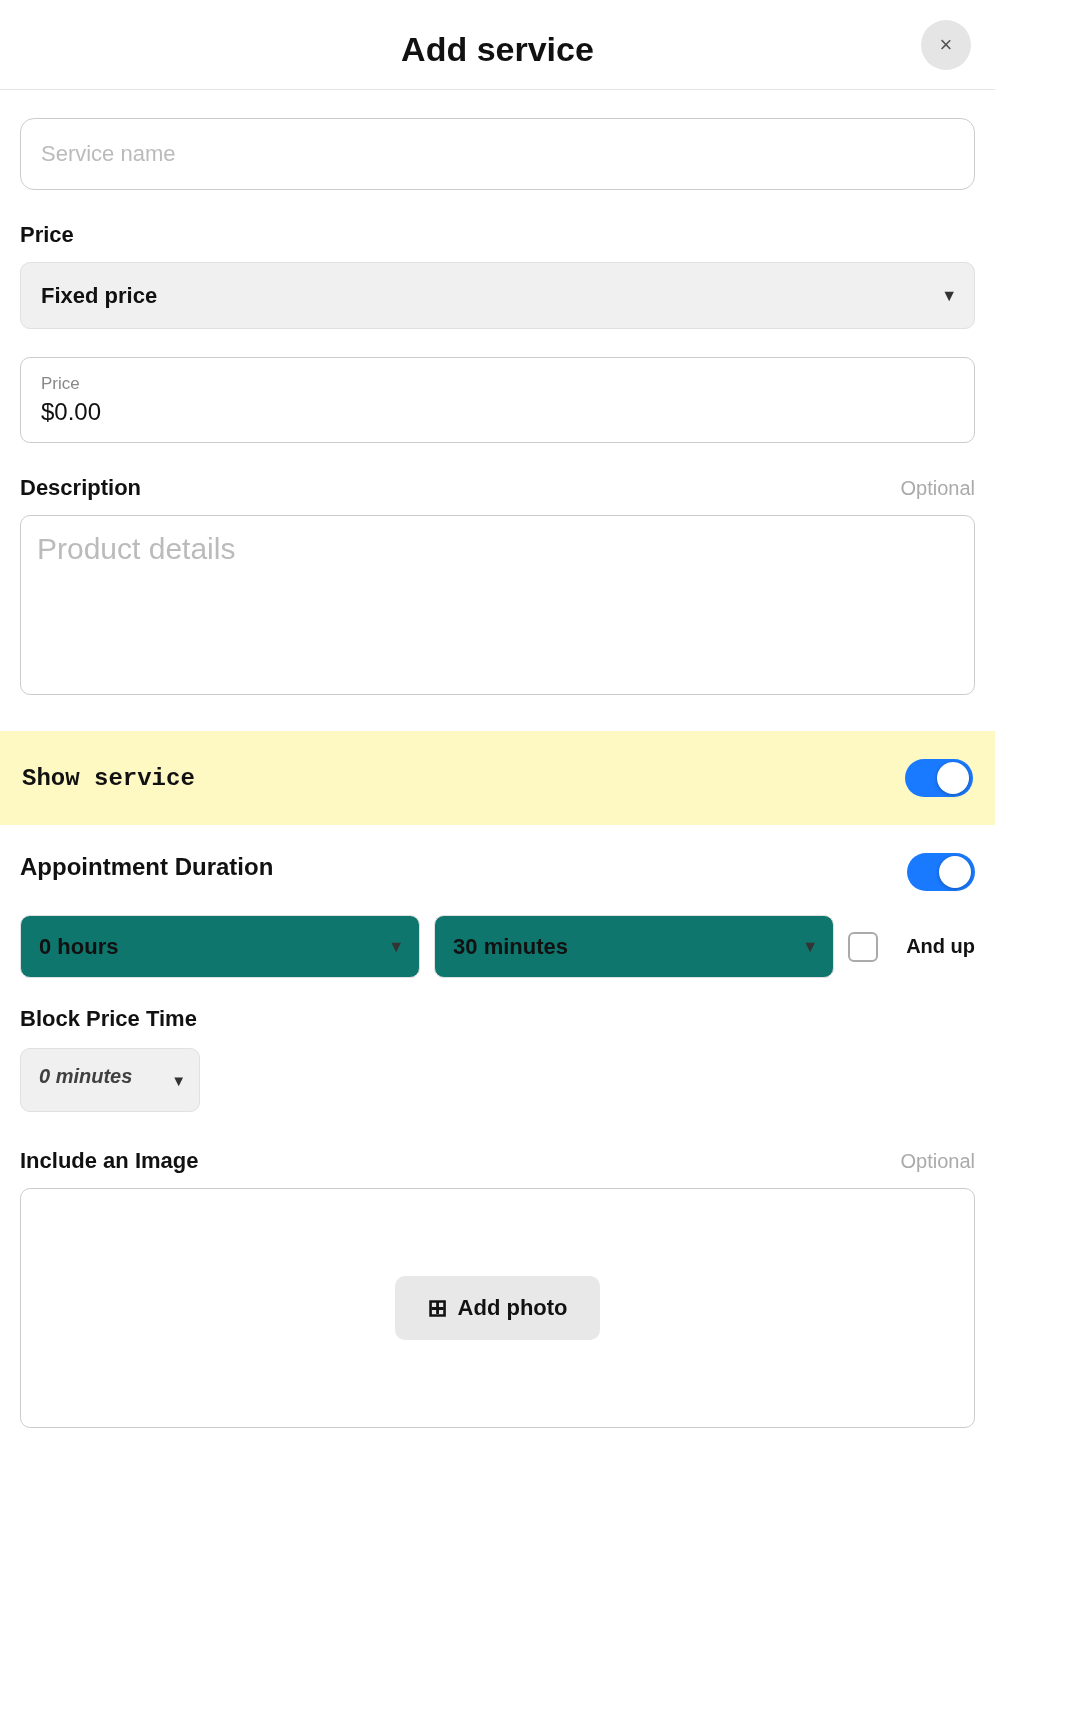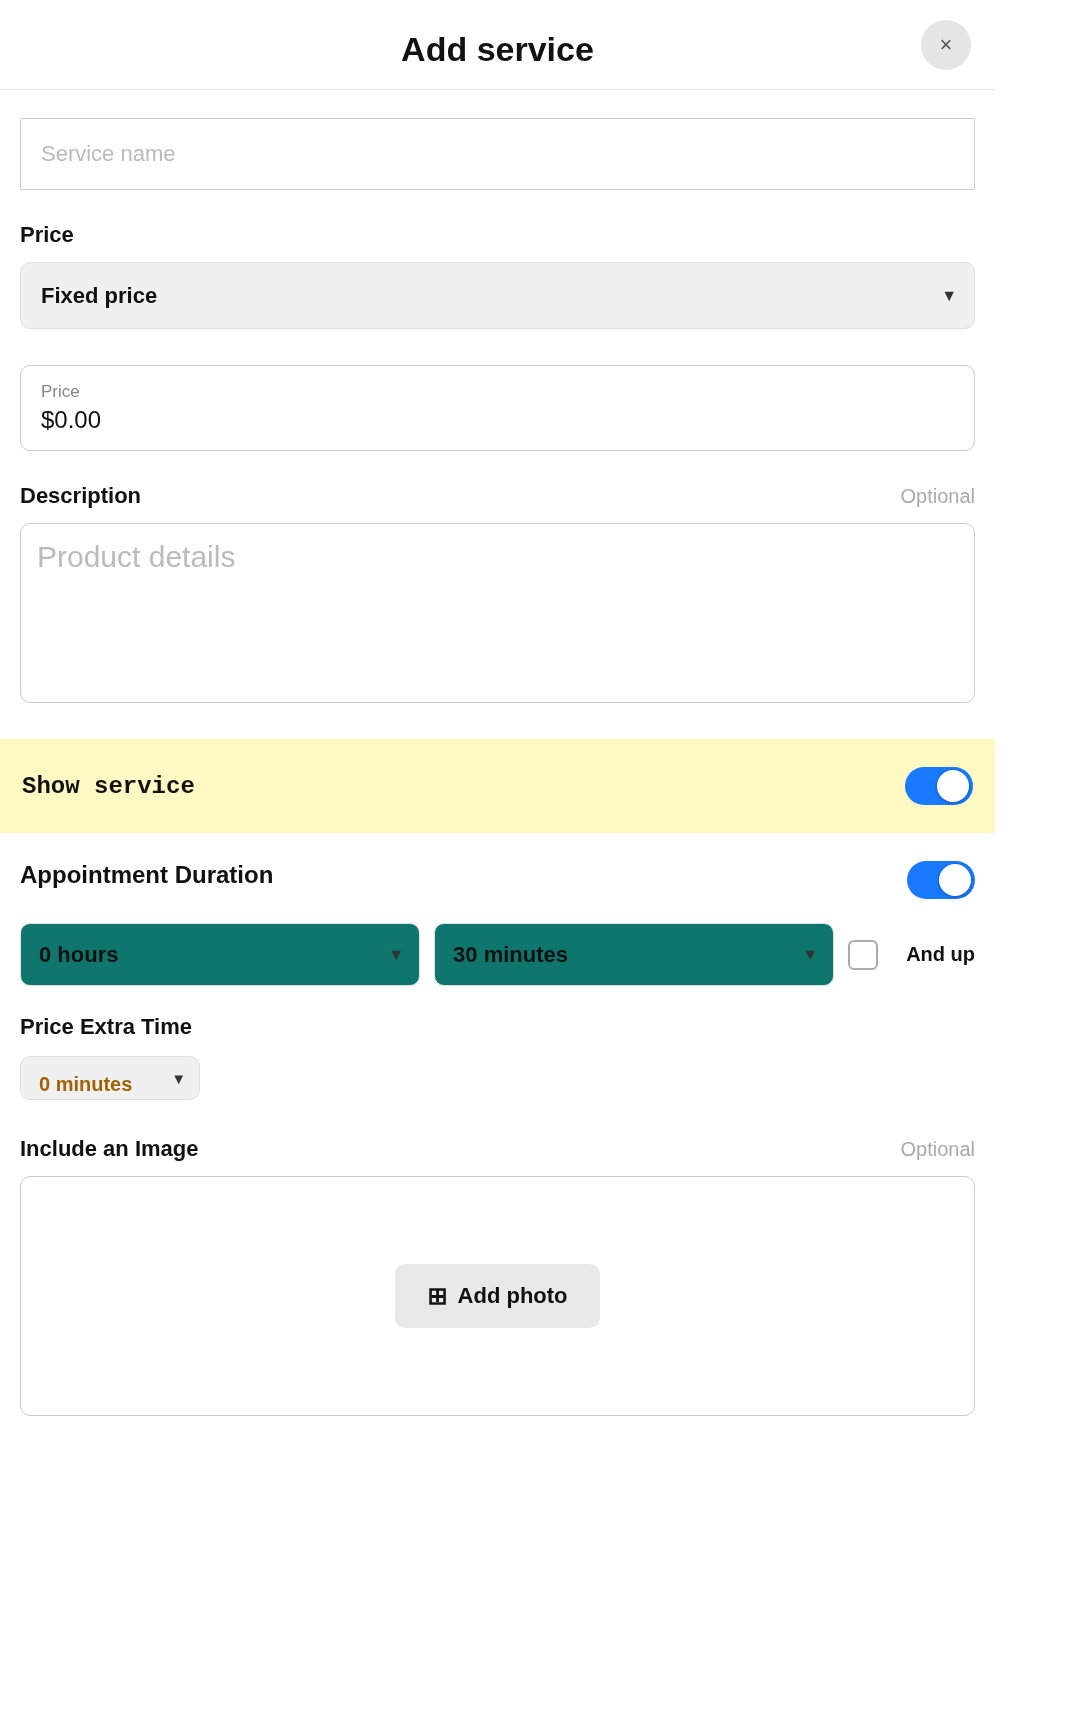--- a/index.html
+++ b/index.html
@@ -55,21 +55,21 @@
 
     
     .content {
       padding: 28px 20px;
     }
 
     
     .service-name-input {
       width: 100%;
       border: 1.5px solid #ccc;
-      border-radius: 2px;
+      border-radius: 14px;
       padding: 22px 20px;
       font-size: 22px;
       color: #aaa;
       outline: none;
       margin-bottom: 32px;
     }
 
     .service-name-input::placeholder {
       color: #bbb;
     }
@@ -86,21 +86,21 @@
     }
 
     .section-label .optional {
       font-size: 20px;
       font-weight: 400;
       color: #aaa;
     }
 
     .dropdown-wrapper {
       position: relative;
-      margin-bottom: 36px;
+      margin-bottom: 28px;
     }
 
     .dropdown-wrapper select {
       width: 100%;
       border: 1.5px solid #e0e0e0;
       border-radius: 10px;
       padding: 20px 50px 20px 20px;
       font-size: 22px;
       font-weight: 700;
       color: #111;
@@ -290,30 +290,31 @@
     }
 
     .small-dropdown {
       position: relative;
       display: inline-block;
     }
 
     .small-dropdown select {
       border: 1.5px solid #e0e0e0;
       border-radius: 10px;
-      padding: 16px 44px 4px 18px;
+      padding: 16px 44px 24px 18px;
       font-size: 20px;
       font-weight: 700;
-      color: #a16207;
+      color: #404040;
       background: #f0f0f0;
       appearance: none;
       -webkit-appearance: none;
       outline: none;
       cursor: pointer;
       min-width: 180px;
+      font-style: italic;
     }
 
     .small-dropdown .dropdown-arrow {
       position: absolute;
       right: 14px;
       top: 50%;
       transform: translateY(-50%);
       pointer-events: none;
       font-size: 15px;
       color: #333;
@@ -444,21 +445,21 @@
           <span class="dropdown-arrow">▼</span>
         </div>
 
         <div class="and-up-wrapper">
           <div class="and-up-checkbox"></div>
           <span class="and-up-label">And up</span>
         </div>
       </div>
 
       <div class="block-section">
-        <div class="block-title">Price Extra Time</div>
+        <div class="block-title">Block Price Time</div>
         <div class="small-dropdown">
           <select>
             <option>0 minutes</option>
             <option>5 minutes</option>
             <option>10 minutes</option>
             <option>15 minutes</option>
             <option>30 minutes</option>
           </select>
           <span class="dropdown-arrow">▼</span>
         </div>

